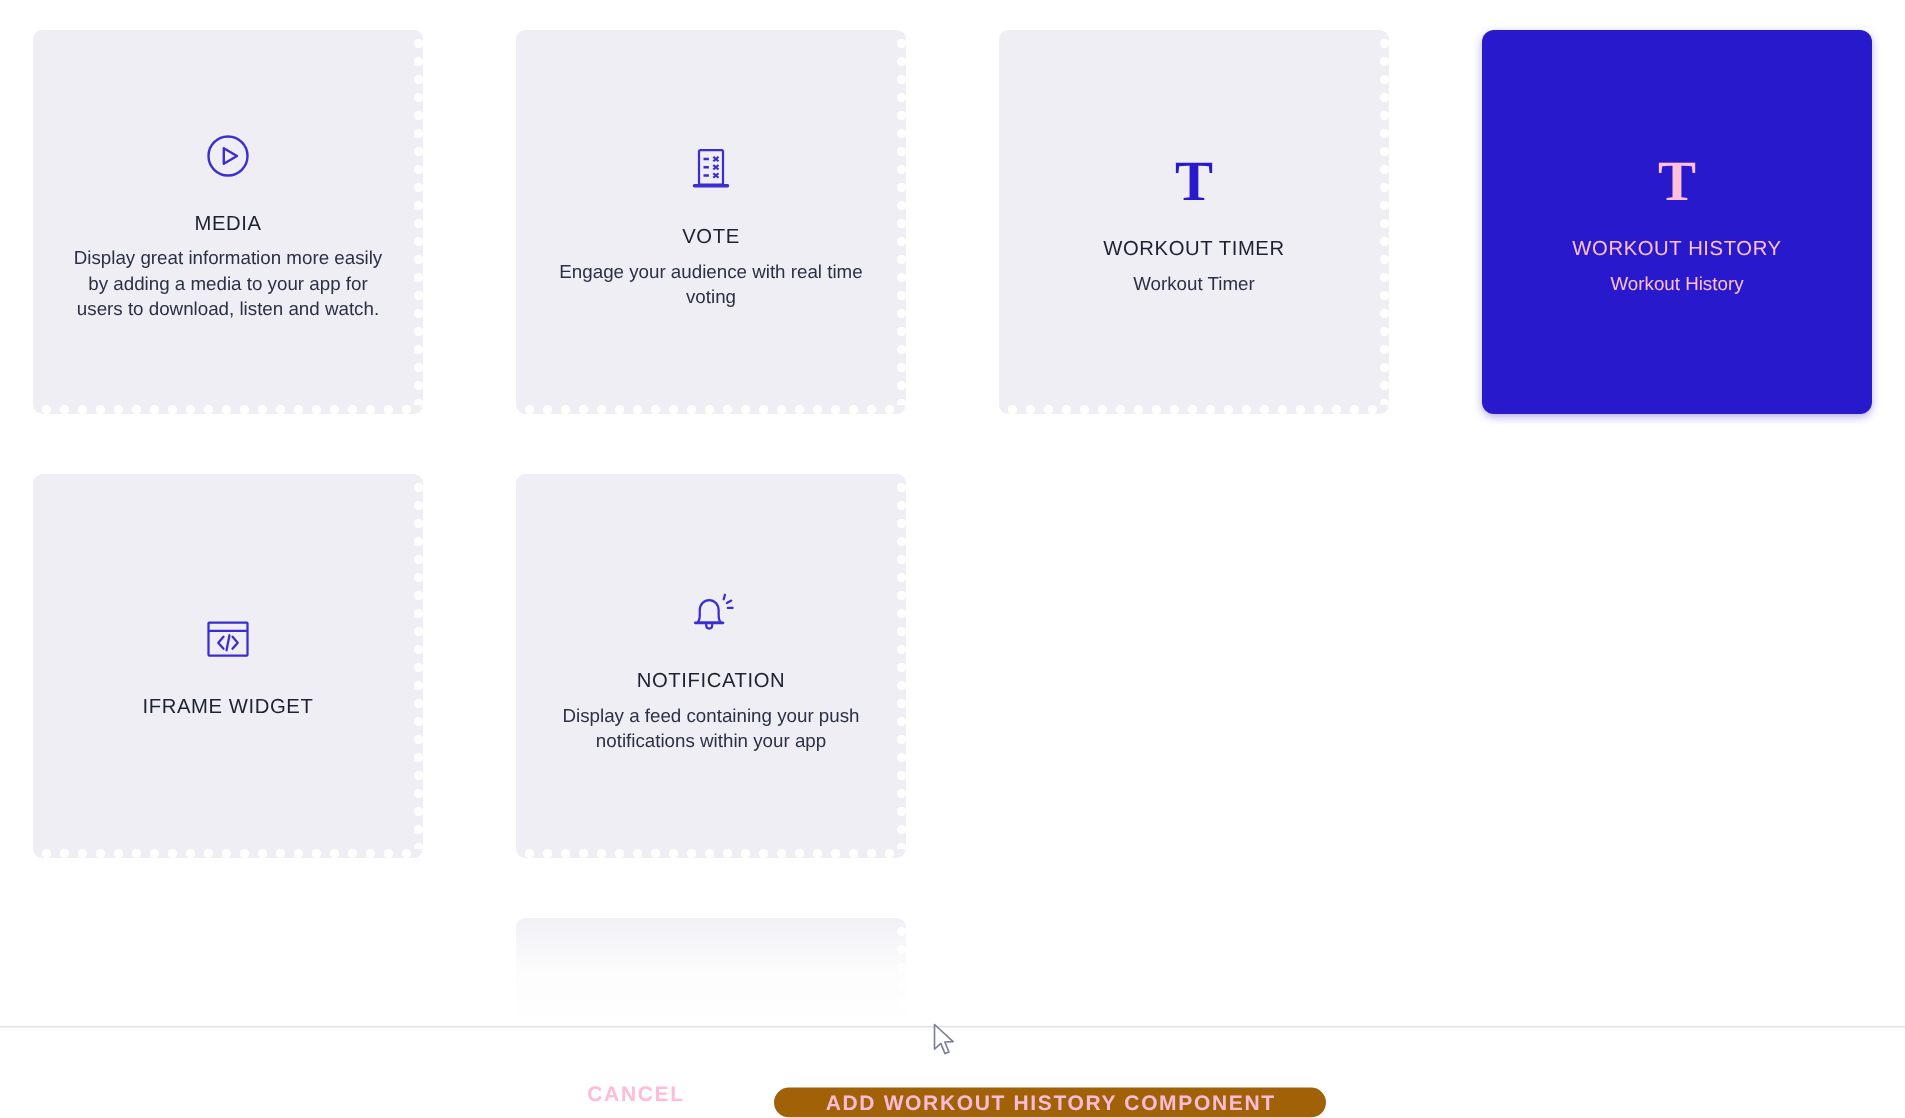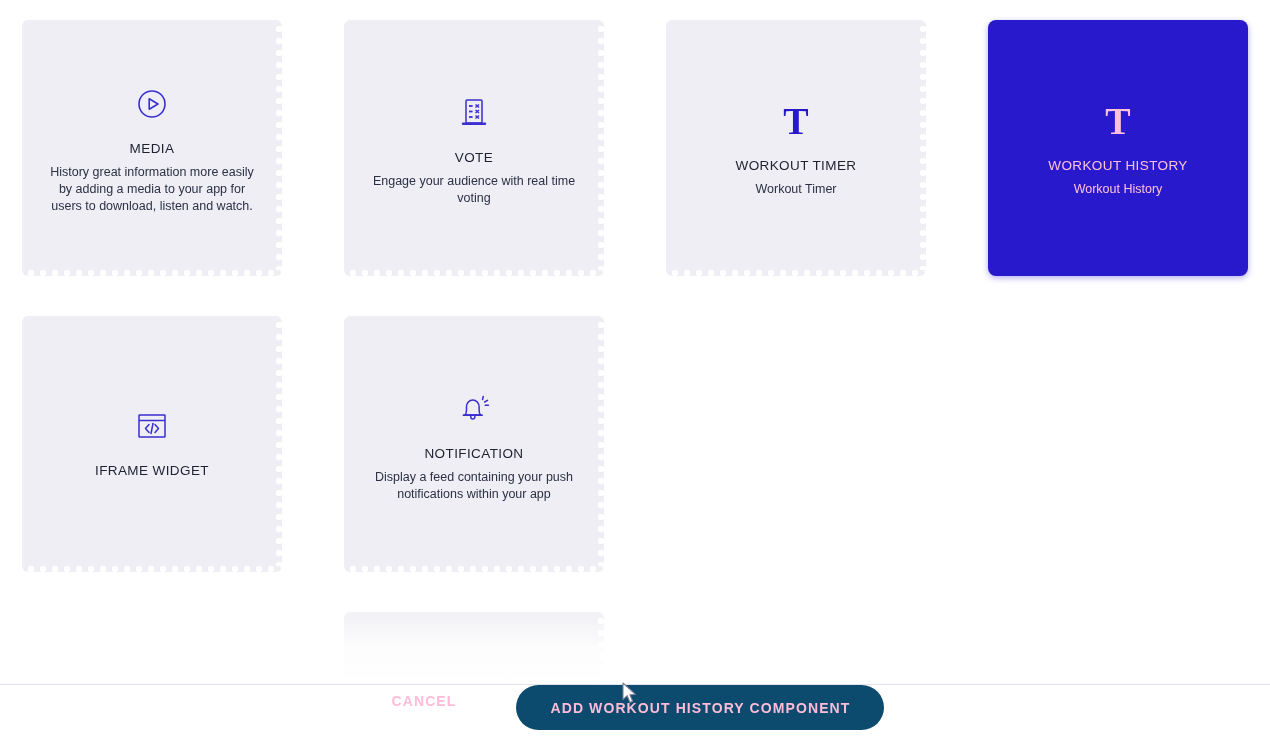--- a/index.html
+++ b/index.html
@@ -140,43 +140,43 @@
   
   .action-bar {
     position: absolute;
     left: 0;
     bottom: 0;
     width: 1270px;
     height: 61px;
     background: #ffffff;
     border-top: 1px solid #e2e2ea;
     display: flex;
-    align-items: flex-start;
+    align-items: flex-end;
     justify-content: center;
     gap: 54px;
   }
 
   .cancel-button {
     background: none;
     border: none;
     font-family: "Liberation Sans", sans-serif;
     font-size: 14px;
     font-weight: bold;
     letter-spacing: 1.1px;
     color: #ffbcd8;
     text-transform: uppercase;
     cursor: pointer;
     padding: 8px 6px;
   }
 
   .primary-button {
-    background: #0c4a6e;
+    background: #a16207;
     border: none;
     border-radius: 24px;
-    height: 45px;
+    height: 20px;
     padding: 0 34px;
     font-family: "Liberation Sans", sans-serif;
     font-size: 14px;
     font-weight: bold;
     letter-spacing: 1.1px;
     color: #ffbcd8;
     text-transform: uppercase;
     cursor: pointer;
     white-space: nowrap;
   }
@@ -202,21 +202,21 @@
     <div class="card-grid">
 
       <div class="card">
         <span class="card-icon">
           <svg width="32" height="32" viewBox="0 0 32 32" fill="none" stroke="#3b2ed0" stroke-width="1.6">
             <circle cx="16" cy="16" r="13"></circle>
             <path d="M13.2 10.8 L22 16 L13.2 21.2 Z" stroke-linejoin="round"></path>
           </svg>
         </span>
         <div class="card-title">MEDIA</div>
-        <div class="card-desc">History great information more easily by adding a media to your app for users to download, listen and watch.</div>
+        <div class="card-desc">Display great information more easily by adding a media to your app for users to download, listen and watch.</div>
       </div>
 
       <div class="card">
         <span class="card-icon">
           <svg width="30" height="32" viewBox="0 0 30 32" fill="none" stroke="#3b2ed0" stroke-width="1.5">
             <rect x="7" y="3" width="16" height="23" rx="1"></rect>
             <line x1="4" y1="26.8" x2="26" y2="26.8" stroke-width="2.4" stroke-linecap="round"></line>
             <line x1="10" y1="9" x2="13.6" y2="9" stroke-width="1.8"></line>
             <line x1="10" y1="14.5" x2="13.6" y2="14.5" stroke-width="1.8"></line>
             <line x1="10" y1="20" x2="13.6" y2="20" stroke-width="1.8"></line>

